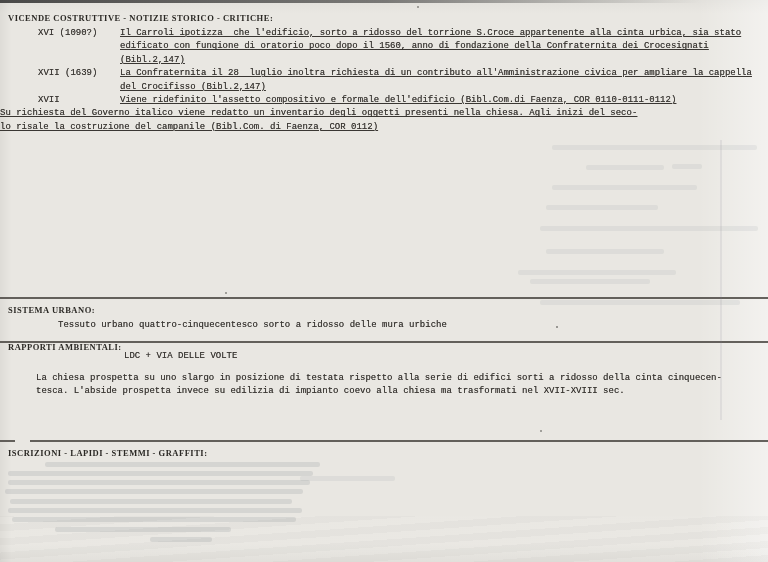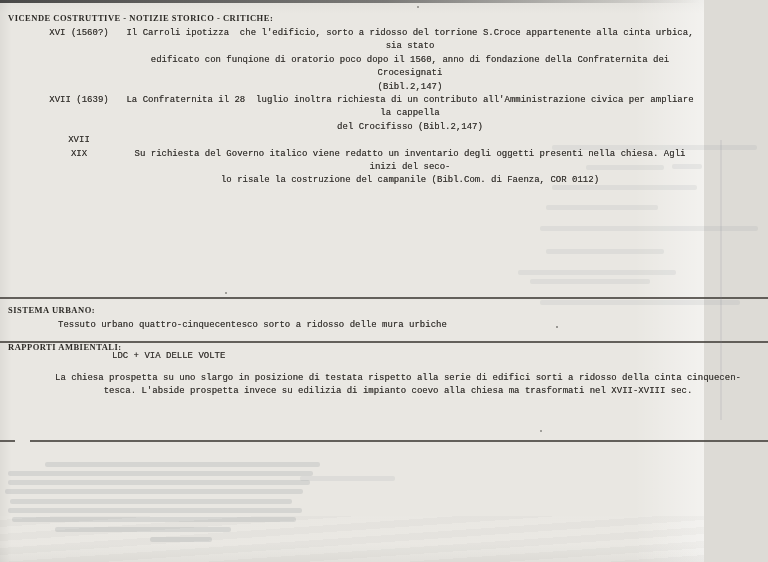--- a/index.html
+++ b/index.html
@@ -1,27 +1,26 @@
 <!DOCTYPE html>
 <html><head>
 <meta charset="utf-8">
 <style>
   html,body{margin:0;padding:0;}
   body{width:768px;height:562px;overflow:hidden;background:#dddbd6;}
   .page{
-    position:relative;width:704px;height:562px;
+    position:relative;width:768px;height:562px;
     background:
       linear-gradient(90deg, rgba(0,0,0,0.05), rgba(0,0,0,0) 12px),
       linear-gradient(270deg, rgba(255,255,255,0.45), rgba(255,255,255,0) 70px),
       linear-gradient(180deg, rgba(0,0,0,0.03), rgba(0,0,0,0) 14px),
       linear-gradient(0deg, rgba(0,0,0,0.035), rgba(0,0,0,0) 18px),
       #e9e7e2;
     font-family:"Liberation Mono","DejaVu Sans Mono",monospace;
     color:#3a3733;
-    text-align:center;
   }
   .page::after{
     content:"";position:absolute;left:0;right:0;bottom:0;height:46px;pointer-events:none;
     background:repeating-linear-gradient(-4deg, rgba(0,0,0,0.02) 0 7px, rgba(255,255,255,0.03) 7px 14px);
   }
   .top-edge{
     position:absolute;top:0;left:0;width:700px;height:3px;
     background:linear-gradient(to right, rgba(35,35,35,0.8), rgba(35,35,35,0.55) 55%, rgba(35,35,35,0));
   }
   .form-label{
@@ -31,30 +30,30 @@
     white-space:nowrap;
   }
   .tw{
     font-family:"Liberation Mono","DejaVu Sans Mono",monospace;
     font-size:9px;line-height:13.4px;color:#3a3733;
     text-shadow:0 0 0.4px rgba(58,55,51,0.75);
   }
   .entries{position:absolute;top:27px;left:0;right:4px;}
   .entry{display:flex;}
   .period{margin-left:38px;width:82px;flex-shrink:0;white-space:nowrap;}
-  .etext{flex:1;white-space:pre-wrap;}
+  .etext{flex:1;white-space:pre-wrap;text-decoration:underline;}
   .rule{position:absolute;height:2px;background:#45423d;opacity:0.82;}
   .rule1{top:297px;left:0;width:768px;}
   .rule2{top:341px;left:0;width:768px;}
   .rule3a{top:440px;left:0;width:15px;}
   .rule3b{top:440px;left:30px;width:738px;}
   .lbl-sistema{top:305px;left:8px;}
   .body-sistema{position:absolute;top:319px;left:58px;white-space:pre-wrap;}
   .lbl-rapporti{top:334px;left:8px;margin-top:8px;}
-  .annot-rapporti{position:absolute;top:350px;left:112px;white-space:nowrap;}
+  .annot-rapporti{position:absolute;top:350px;left:124px;white-space:nowrap;}
   .body-rapporti{position:absolute;top:372px;left:36px;width:724px;white-space:pre-wrap;}
   .lbl-vicende{top:13px;left:8px;}
   .lbl-iscrizioni{top:448px;left:8px;}
   
   .ghost{position:absolute;height:5px;border-radius:2px;background:rgba(122,128,140,0.10);filter:blur(0.6px);pointer-events:none;}
   .gb{background:rgba(112,118,130,0.16);}
   .g1{top:145px;left:552px;width:205px;}
   .g2{top:165px;left:586px;width:78px;}
   .g3{top:164px;left:672px;width:30px;}
   .g4{top:185px;left:552px;width:145px;}
@@ -85,55 +84,56 @@
 <body>
 
 <div class="page">
 
   <div class="top-edge"></div>
 
   <h1 class="form-label lbl-vicende">VICENDE COSTRUTTIVE - NOTIZIE STORICO - CRITICHE:</h1>
 
   <div class="entries tw">
     <div class="entry">
-      <span class="period">XVI (1560?)</span>
+      <span class="period">XVI (1090?)</span>
       <span class="etext">Il Carroli ipotizza  che l'edificio, sorto a ridosso del torrione S.Croce appartenente alla cinta urbica, sia stato
 edificato con funqione di oratorio poco dopo il 1560, anno di fondazione della Confraternita dei Crocesignati
 (Bibl.2,147)</span>
     </div>
     <div class="entry">
       <span class="period">XVII (1639)</span>
       <span class="etext">La Confraternita il 28  luglio inoltra richiesta di un contributo all'Amministrazione civica per ampliare la cappella
 del Crocifisso (Bibl.2,147)</span>
     </div>
     <div class="entry">
       <span class="period">XVII</span>
+      <span class="etext">Viene ridefinito l'assetto compositivo e formale dell'edificio (Bibl.Com.di Faenza, COR 0110-0111-0112)</span>
     </div>
     <div class="entry">
-      <span class="period">XIX</span>
       <span class="etext">Su richiesta del Governo italico viene redatto un inventario degli oggetti presenti nella chiesa. Agli inizi del seco-
 lo risale la costruzione del campanile (Bibl.Com. di Faenza, COR 0112)</span>
     </div>
   </div>
 
   <div class="rule rule1"></div>
 
   <h2 class="form-label lbl-sistema">SISTEMA URBANO:</h2>
   <div class="tw body-sistema">Tessuto urbano quattro-cinquecentesco sorto a ridosso delle mura urbiche</div>
 
   <div class="rule rule2"></div>
 
   <h2 class="form-label lbl-rapporti">RAPPORTI AMBIENTALI:</h2>
   <div class="tw annot-rapporti">LDC + VIA DELLE VOLTE</div>
   <div class="tw body-rapporti">La chiesa prospetta su uno slargo in posizione di testata rispetto alla serie di edifici sorti a ridosso della cinta cinquecen-
 tesca. L'abside prospetta invece su edilizia di impianto coevo alla chiesa ma trasformati nel XVII-XVIII sec.</div>
 
   <div class="rule rule3a"></div>
   <div class="rule rule3b"></div>
 
+  <h2 class="form-label lbl-iscrizioni">ISCRIZIONI - LAPIDI - STEMMI - GRAFFITI:</h2>
 
   <div class="ghost g1"></div>
   <div class="ghost g2"></div>
   <div class="ghost g3"></div>
   <div class="ghost g4"></div>
   <div class="ghost g5"></div>
   <div class="ghost g6"></div>
   <div class="ghost g7"></div>
   <div class="ghost g8"></div>
   <div class="ghost g9"></div>

